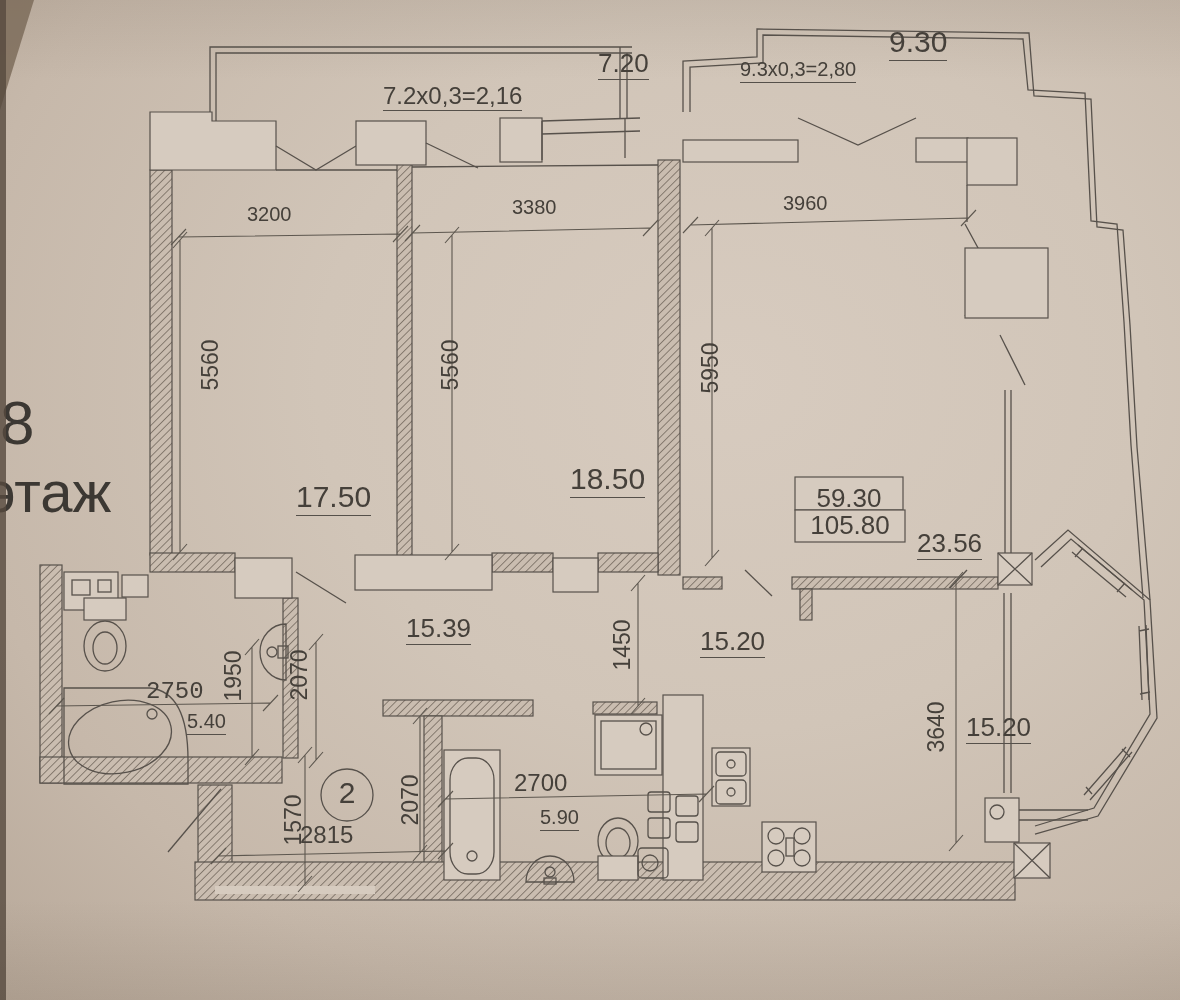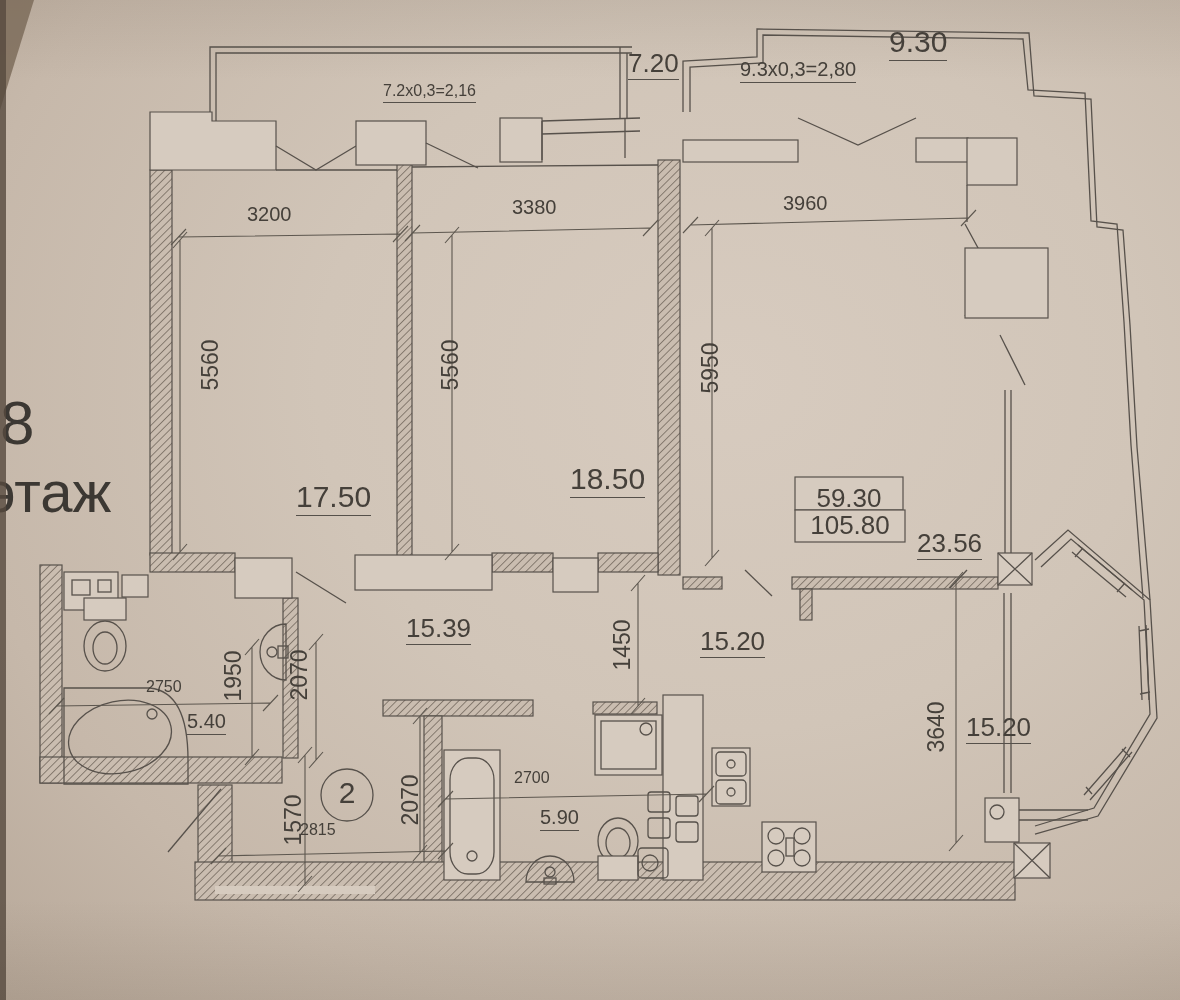--- a/index.html
+++ b/index.html
@@ -14,21 +14,21 @@
   #vignette{position:absolute;inset:0;pointer-events:none;
     background:linear-gradient(to bottom, rgba(90,75,60,.10) 0%, rgba(0,0,0,0) 8%, rgba(0,0,0,0) 90%, rgba(90,75,60,.12) 100%);}
   svg{position:absolute;left:0;top:0;}
   .t{fill:none;stroke:#57514b;stroke-width:1.3;}
   .d{fill:none;stroke:#5d574f;stroke-width:1.1;}
   .w{fill:url(#h1);stroke:#57514b;stroke-width:1.2;}
   .b{fill:#d6cbbf;stroke:#57514b;stroke-width:1.2;}
   .lbl{position:absolute;color:#45403a;white-space:nowrap;line-height:1.05;}
   .u{border-bottom:1.7px solid #55504a;padding-bottom:2px;}
   .vdim{display:flex;align-items:center;justify-content:center;transform:rotate(-90deg);}
-  .fs23{font-size:23px;} .fs24{font-size:16px;} .fs25{font-size:20px;}
+  .fs23{font-size:23px;} .fs24{font-size:24px;} .fs25{font-size:20px;}
   .fs26{font-size:26px;} .fs27{font-size:30px;}
   .boxlbl{display:flex;align-items:center;justify-content:center;}
 </style>
 </head>
 <body>
 
 <div id="photo">
   <div id="vignette"></div>
 
   <svg width="1180" height="1000" viewBox="0 0 1180 1000">
@@ -195,40 +195,40 @@
       <path class="d" d="M420,716 L420,853 M413,724 L427,708 M413,861 L427,845"></path>
       <path class="d" d="M445,799 L706,794 M438,807 L453,791 M699,802 L714,786"></path>
       <path class="d" d="M218,856 L445,851 M211,864 L226,848 M438,859 L453,843"></path>
       <path class="d" d="M305,755 L305,884 M298,763 L312,747 M298,892 L312,876"></path>
     </g>
   </svg>
 
   <div class="lbl" style="left:0px;top:390px;font-size:62px;color:#3c3833;">8</div>
   <div class="lbl" style="left:-14px;top:462px;font-size:58px;color:#3c3833;">этаж</div>
 
-  <div class="lbl u fs26" style="left:628px;top:50px;">7.20</div>
+  <div class="lbl u fs26" style="left:598px;top:50px;">7.20</div>
   <div class="lbl u fs24" style="left:383px;top:83px;">7.2x0,3=2,16</div>
   <div class="lbl u fs27" style="left:889px;top:26px;">9.30</div>
   <div class="lbl u fs25" style="left:740px;top:59px;">9.3x0,3=2,80</div>
 
   <div class="lbl fs25" style="left:247px;top:204px;">3200</div>
   <div class="lbl fs25" style="left:512px;top:197px;">3380</div>
   <div class="lbl fs25" style="left:783px;top:193px;">3960</div>
 
   <div class="lbl vdim fs23" style="left:175px;top:353px;width:70px;height:24px;">5560</div>
   <div class="lbl vdim fs23" style="left:415px;top:353px;width:70px;height:24px;">5560</div>
   <div class="lbl vdim fs23" style="left:675px;top:356px;width:70px;height:24px;">5950</div>
   <div class="lbl vdim fs23" style="left:587px;top:633px;width:70px;height:24px;">1450</div>
   <div class="lbl vdim fs23" style="left:901px;top:715px;width:70px;height:24px;">3640</div>
   <div class="lbl vdim fs23" style="left:203px;top:664px;width:60px;height:24px;">1950</div>
   <div class="lbl vdim fs23" style="left:269px;top:663px;width:60px;height:24px;">2070</div>
   <div class="lbl vdim fs23" style="left:380px;top:788px;width:60px;height:24px;">2070</div>
   <div class="lbl vdim fs23" style="left:263px;top:808px;width:60px;height:24px;">1570</div>
 
-  <div class="lbl fs24" style="left:146px;top:679px;">2750</div>
+  <div class="lbl fs24" style="left:146px;top:679px;font-family:Liberation Mono, monospace;">2750</div>
   <div class="lbl fs24" style="left:514px;top:770px;">2700</div>
   <div class="lbl fs24" style="left:300px;top:822px;">2815</div>
 
   <div class="lbl u fs27" style="left:296px;top:481px;">17.50</div>
   <div class="lbl u fs27" style="left:570px;top:463px;">18.50</div>
   <div class="lbl boxlbl fs26" style="left:795px;top:477px;width:108px;height:44px;">59.30</div>
   <div class="lbl boxlbl fs26" style="left:795px;top:510px;width:110px;height:32px;">105.80</div>
   <div class="lbl u fs26" style="left:917px;top:530px;">23.56</div>
   <div class="lbl u fs26" style="left:406px;top:615px;">15.39</div>
   <div class="lbl u fs26" style="left:700px;top:628px;">15.20</div>

